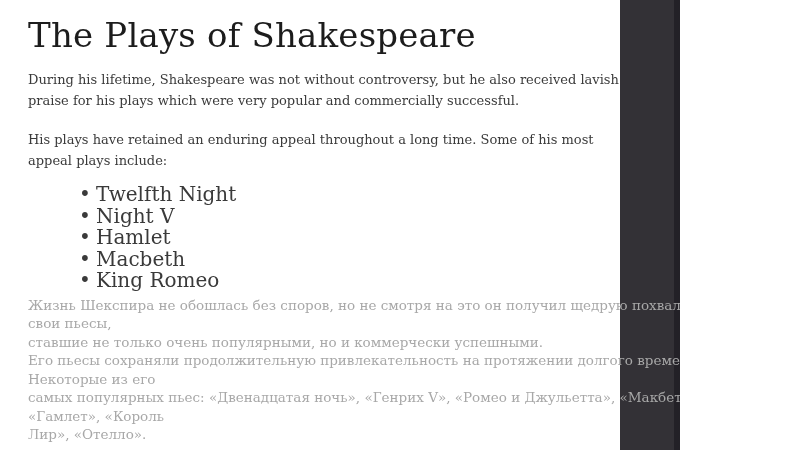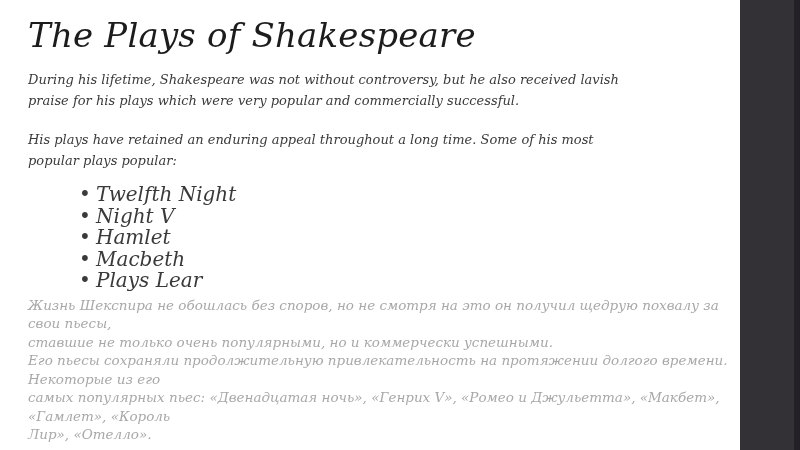--- a/index.html
+++ b/index.html
@@ -2,26 +2,25 @@
 <html style="--background: #ffffff; --accent_band: #333136; --accent_band_edge: #232127; --title_color: #1c1c1c; --body_color: #3a3a3a; --muted_color: #a8a8a8;"><head>
 <meta charset="utf-8">
 <style>
   html, body {
     margin: 0;
     padding: 0;
     background: #ffffff;
   }
   .slide {
     position: relative;
-    width: 800px;
+    width: 680px;
     height: 450px;
     background: var(--background, #ffffff);
     overflow: hidden;
     font-family: "DejaVu Serif", serif;
-    font-style: italic;
   }
   .accent-band {
     position: absolute;
     top: 0;
     right: 0;
     width: 60px;
     height: 100%;
     background: linear-gradient(to right,
       var(--accent_band, #333136) 0%,
       var(--accent_band, #333136) 90%,
@@ -88,28 +87,28 @@
 <div class="slide">
   <div class="accent-band"></div>
 
   <div class="content">
     <h1 class="title">The Plays of Shakespeare</h1>
 
     <p class="para">During his lifetime, Shakespeare was not without controversy, but he also received lavish
 praise for his plays which were very popular and commercially successful.</p>
 
     <p class="para second">His plays have retained an enduring appeal throughout a long time. Some of his most
-popular plays popular:</p>
+appeal plays include:</p>
 
     <ul class="plays-list">
       <li>Twelfth Night</li>
       <li>Night V</li>
       <li>Hamlet</li>
       <li>Macbeth</li>
-      <li>Plays Lear</li>
+      <li>King Romeo</li>
     </ul>
 
     <p class="translation">Жизнь Шекспира не обошлась без споров, но не смотря на это он получил щедрую похвалу за свои пьесы,
 ставшие не только очень популярными, но и коммерчески успешными.</p>
     <p class="translation">Его пьесы сохраняли продолжительную привлекательность на протяжении долгого времени. Некоторые из его
 самых популярных пьес: «Двенадцатая ночь», «Генрих V», «Ромео и Джульетта», «Макбет», «Гамлет», «Король
 Лир», «Отелло».</p>
   </div>
 </div>
 

